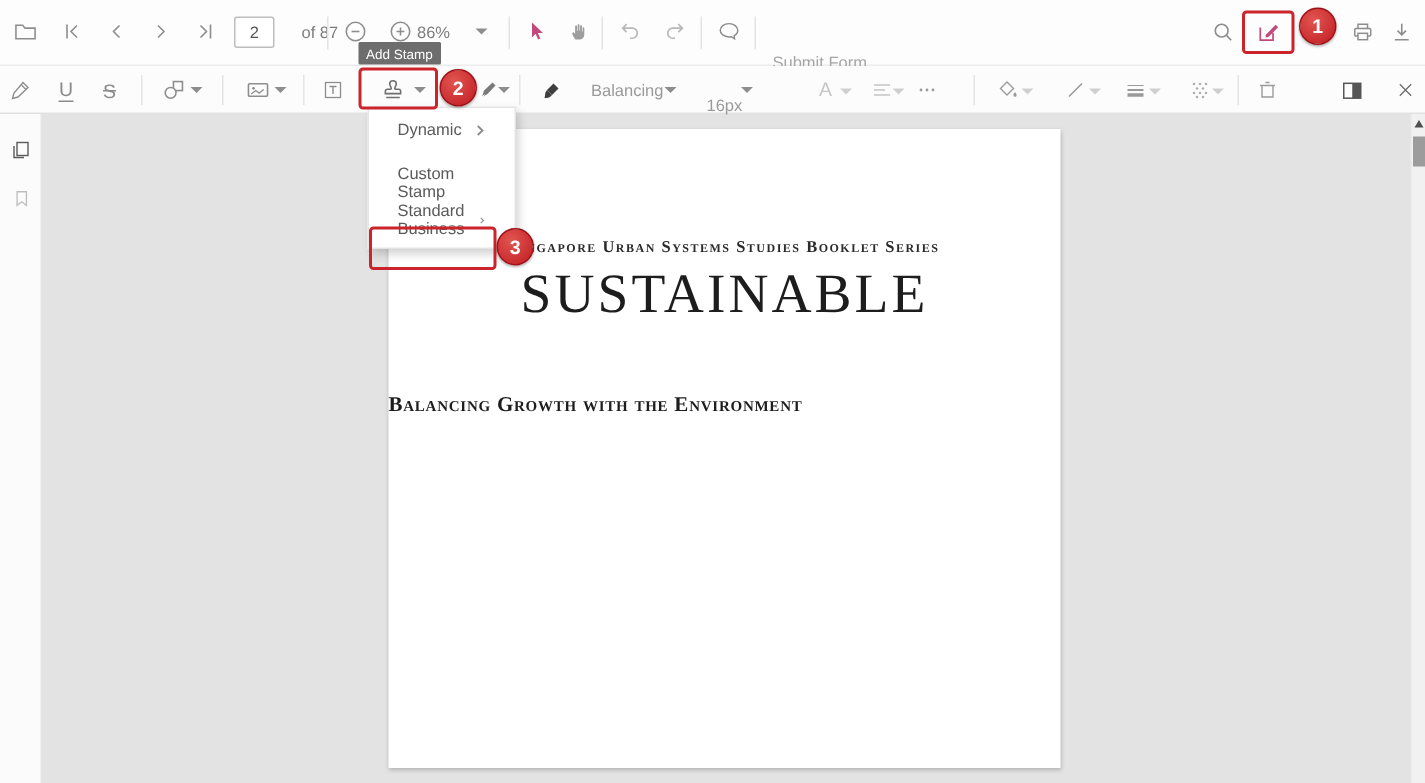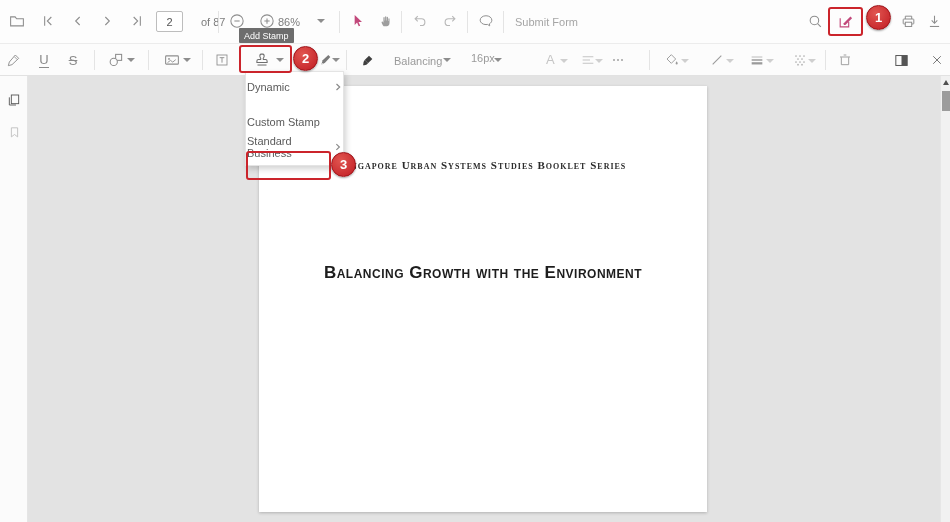--- a/index.html
+++ b/index.html
@@ -16,21 +16,21 @@
     align-items:center; justify-content:center; cursor:pointer; }
   .toolbar-top .btn { top:9px; }
   .toolbar-second .btn { top:4px; }
   .vdiv { position:absolute; width:1px; background:#e4e4e4; }
   .toolbar-top .vdiv { top:11px; height:22px; }
   .toolbar-second .vdiv { top:6px; height:20px; }
   .page-input { position:absolute; left:156px; top:11px; width:27px; height:21px;
     border:1px solid #bdbdbd; border-radius:2px; text-align:center;
     font-size:11px; color:#555; background:#fff; font-family:inherit; }
   .tb-label { position:absolute; font-size:11px; color:#7d7d7d; top:16px; }
-  .submit-label { color:#a5a5a5; }
+  .submit-label { color:#a5a5a5;margin-top:20px; }
   .caret { position:absolute; width:0; height:0; border-left:4px solid transparent;
     border-right:4px solid transparent; border-top:4px solid #8d8d8d; }
   .caret.light { border-top-color:#cfcfcf; }
   .glyph-letter { font-size:13px; color:#8a8a8a; }
   .grayed { color:#c6c6c6; }
 
   
   .left-rail { position:absolute; left:0; top:76px; width:28px; bottom:0;
     background:#fbfbfb; border-right:1px solid #e5e5e5; z-index:4; }
   .left-rail .btn { left:2px; }
@@ -39,39 +39,39 @@
   .doc-area { position:absolute; left:28px; top:76px; right:10px; bottom:0;
     background:#e3e3e3; z-index:1; }
   .doc-page { position:absolute; left:231px; top:10px; width:448px; height:426px;
     background:#fff; box-shadow:0 1px 3px rgba(0,0,0,.22); }
   .doc-series { position:absolute; left:0; right:0; top:73px; text-align:center;
     font-family:"Liberation Serif","DejaVu Serif",serif; font-variant:small-caps;
     font-size:11px; letter-spacing:1px; color:#2b2b2b; font-weight:600; }
   .doc-title { position:absolute; left:0; right:0; top:92px; text-align:center;
     font-family:"Liberation Serif","DejaVu Serif",serif; font-size:37px;
     line-height:37px; letter-spacing:2px; color:#1d1d1d; font-weight:400; }
-  .doc-subtitle { position:absolute; left:0; right:0; top:177px; text-align:center;
-    font-family:Liberation Sans, sans-serif; font-variant:small-caps;
-    font-size:17px; letter-spacing:.5px; color:#1d1d1d; font-weight:700; }
+  .doc-subtitle { position:absolute; left:0; right:0; top:177px; text-align:left;
+    font-family:Liberation Serif, serif; font-variant:small-caps;
+    font-size:14px; letter-spacing:.5px; color:#1d1d1d; font-weight:700; }
 
   
   .scrollbar { position:absolute; right:0; top:76px; width:10px; bottom:0;
     background:#f1f1f1; border-left:1px solid #e6e6e6; z-index:4; }
   .sb-up { position:absolute; top:4px; left:2px; width:0; height:0;
     border-left:3px solid transparent; border-right:3px solid transparent;
     border-bottom:5px solid #505050; cursor:pointer; }
   .sb-thumb { position:absolute; top:15px; left:1px; width:8px; height:20px;
     background:#9c9c9c; cursor:pointer; }
 
   
   .stamp-dropdown { position:absolute; left:245px; top:71px; width:99px;
     background:#fff; border:1px solid #e4e4e4; box-shadow:2px 3px 6px rgba(0,0,0,.18);
     padding:3px 0 6px 0; z-index:20; }
   .menu-item { height:24px; display:flex; align-items:center;
-    justify-content:space-between; padding:0 1px; font-size:11px; color:#5a5a5a;
+    justify-content:space-between; padding:0 19px; font-size:11px; color:#5a5a5a;
     cursor:pointer; }
   .menu-item.last { margin-top:10px; height:26px; }
 
   
   .annot { position:absolute; z-index:40; pointer-events:none; }
   .red-box { border:2.5px solid #cb242b; border-radius:3px; }
   .step-circle { width:25px; height:25px; border-radius:50%;
     background:radial-gradient(circle at 38% 32%, #e15550, #c01b22);
     border:1px solid #9e1117; color:#fff; font-size:13px; font-weight:bold;
     display:flex; align-items:center; justify-content:center;
@@ -240,21 +240,21 @@
     <span class="caret" style="left:332px; top:14px"></span>
     <div class="vdiv" style="left:346px"></div>
     <div class="btn" style="left:356px">
       <svg width="16" height="16" viewBox="0 0 24 24">
           <path d="M13.5 5.5l5 5-6.5 6.5-5-5z" fill="#3f3f3f"></path>
           <path d="M7 12l5 5-1.5 1.5c-1 1-3.5 1.5-6 1.5.8-2.3.5-4.5 1-5.5z" fill="#3f3f3f"></path>
         </svg>
     </div>
     <span class="tb-label" style="left:394px; top:11px; color:#9a9a9a">Balancing</span>
     <span class="caret" style="left:443px; top:14px"></span>
-    <span class="tb-label" style="left:471px; top:8px; color:#9a9a9a">16px</span>
+    <span class="tb-label" style="left:471px; top:21px; color:#9a9a9a">16px</span>
     <span class="caret" style="left:494px; top:14px"></span>
     <span class="glyph-letter grayed" style="position:absolute; left:546px; top:8px">A</span>
     <span class="caret light" style="left:560px; top:15px"></span>
     <div class="btn" style="left:576px">
       <svg width="16" height="16" viewBox="0 0 24 24">
           <path d="M4 7h16M4 12h11M4 17h16" stroke="#c4c4c4" stroke-width="1.6"></path>
         </svg>
     </div>
     <span class="caret light" style="left:595px; top:15px"></span>
     <div class="btn" style="left:606px">
@@ -333,20 +333,21 @@
       <svg width="15" height="15" viewBox="0 0 24 24">
           <path d="M7 4.5h10V19l-5-3.8L7 19z" fill="none" stroke="#bdbdbd" stroke-width="1.4"></path>
         </svg>
     </div>
   </div>
 
   <div class="doc-area">
     <div class="doc-page">
       <div class="doc-series">Singapore Urban Systems Studies Booklet Series</div>
       <div class="doc-title">
+        <div>SUSTAINABLE</div>
       </div>
       <div class="doc-subtitle">Balancing Growth with the Environment</div>
     </div>
   </div>
 
   <div class="scrollbar">
     <div class="sb-up"></div>
     <div class="sb-thumb"></div>
   </div>
 

